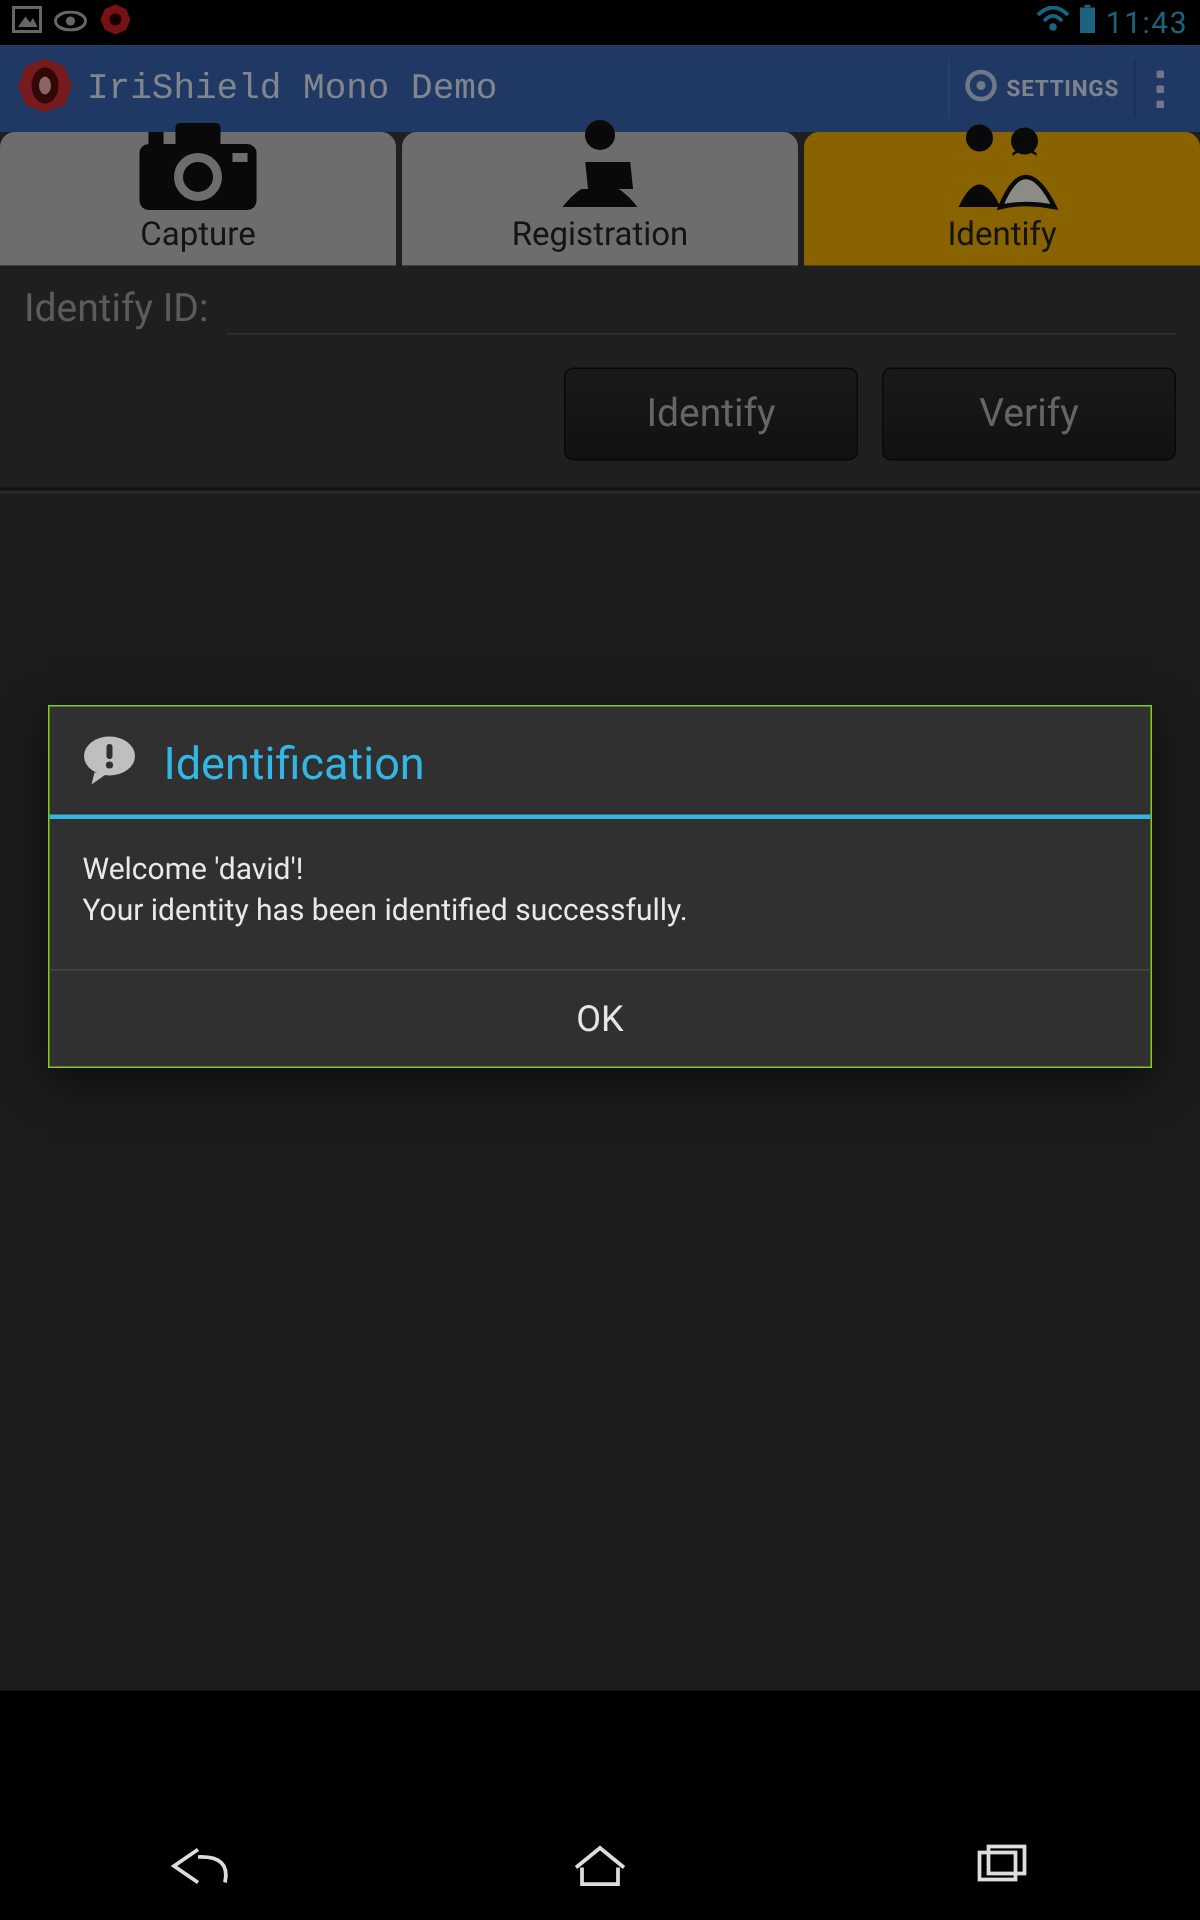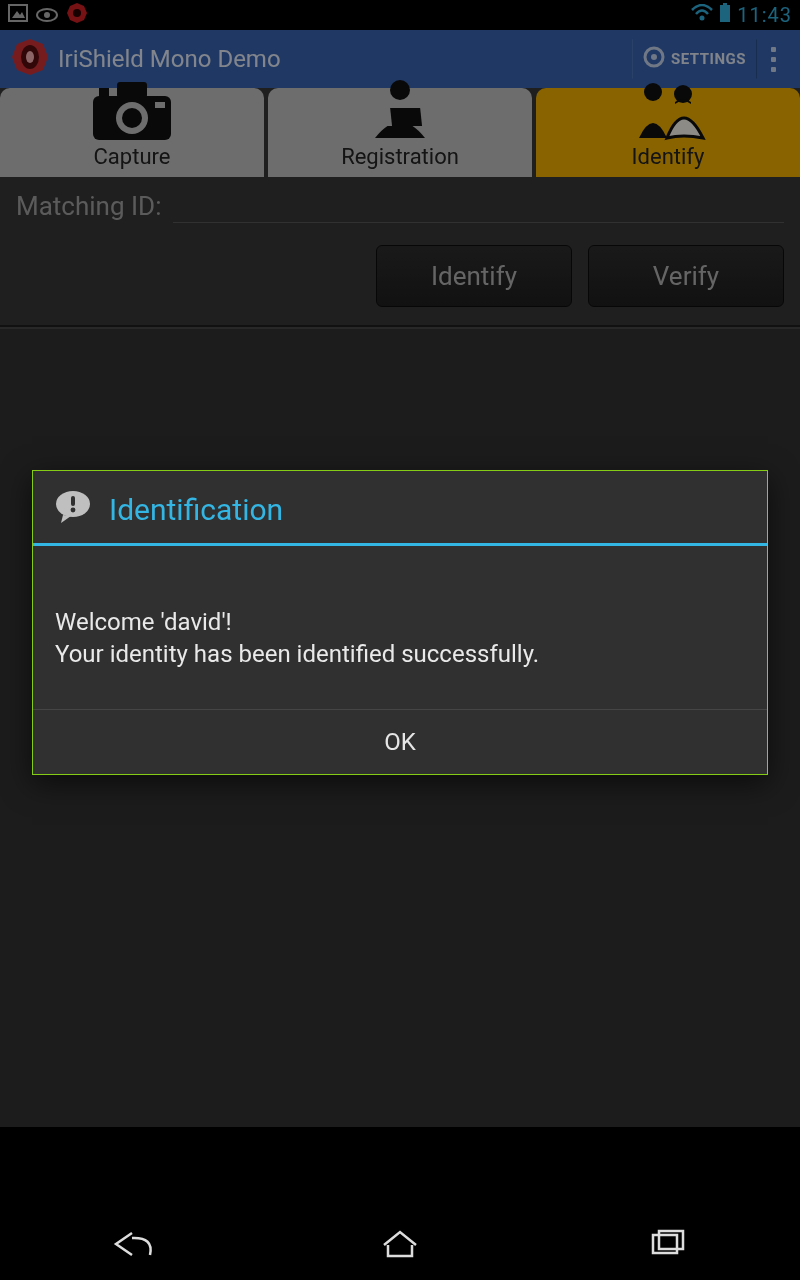--- a/index.html
+++ b/index.html
@@ -6,21 +6,21 @@
   html,body { width:800px; height:1280px; background:#000; overflow:hidden; }
 
   
   .statusbar { height:30px; background:#000; display:flex; align-items:center; padding:0 8px; color:#ccc; font-size:18px;justify-content:center; }
   .statusbar .left { display:flex; gap:8px; align-items:center; }
   .statusbar .right { margin-left:auto; display:flex; gap:6px; align-items:center; }
   .clock { color:#33b5e5; font-size:20px; letter-spacing:1px; }
 
   
   .actionbar { height:58px; background:#3b69b7; display:flex; align-items:center; padding:0 10px; }
-  .actionbar .title { color:#eef3ff; font-size:24px; margin-left:8px; }
+  .actionbar .title { color:#eef3ff; font-size:24px; margin-left:8px;font-family:Liberation Mono, monospace; }
   .actionbar .spacer { flex:1; }
   .settings { display:flex; align-items:center; gap:6px; padding:6px 10px; border:1px solid rgba(0,0,0,0); border-right:1px solid rgba(0,0,0,.2); border-left:1px solid rgba(255,255,255,.1);}
   .settings-label { color:#e8eefb; font-weight:bold; font-size:15px; letter-spacing:.5px;}
   .overflow { display:flex; flex-direction:column; gap:5px; padding:8px 14px; }
   .overflow span { width:5px; height:5px; background:#cdd9f3; border-radius:1px; }
 
   
   .tabs { height:89px; display:flex; gap:4px; background:#3a3a3a; }
   .tab { flex:1; background:#c7c7c7; border-top-left-radius:10px; border-top-right-radius:10px; display:flex; flex-direction:column; align-items:center; justify-content:flex-end; padding-bottom:8px; }
   .tab.active { background:#f7b500; }
@@ -38,21 +38,21 @@
   
   .lower { background:#333333; height:800px; border-top:2px solid #4a4a4a; }
 
   
   .scrim { position:absolute; left:0; top:0; width:800px; height:1280px; background:rgba(0,0,0,.45); }
 
   
   .dialog { position:absolute; left:32px; top:470px; width:736px; background:#303030; border:1px solid #84cc16; box-shadow:0 8px 28px rgba(0,0,0,.6); }
   .dialog-header { display:flex; align-items:center; gap:16px; padding:18px 20px 14px; border-bottom:3px solid #34b6e4; }
   .dialog-title { color:#34b6e4; font-size:30px; }
-  .dialog-body { padding:20px 22px 38px; color:#e9e9e9; font-size:24px; line-height:1.35; border-bottom:1px solid #454545; white-space:pre-line;margin-top:40px;}
+  .dialog-body { padding:20px 22px 26px; color:#e9e9e9; font-size:20px; line-height:1.35; border-bottom:1px solid #454545; white-space:pre-line;}
   .dialog-actions { display:flex; }
   .dialog-ok { flex:1; text-align:center; padding:18px 0; color:#e6e6e6; font-size:24px; }
 
   
   .navbar { position:absolute; bottom:0; left:0; width:800px; height:72px; background:#000; display:flex; align-items:center; justify-content:space-around; }
   .navbtn { width:120px; height:48px; display:flex; align-items:center; justify-content:center; }
 
 </style>
 </head>
 <body>
@@ -156,21 +156,21 @@
           <path d="M42 60 Q58 20 78 60 Q58 56 42 60 Z" fill="#fffdf5" stroke="#111" stroke-width="3"></path>
           <path d="M50 26 Q58 20 66 26 L66 24 Q58 18 50 24 Z" fill="#111"></path>
         </svg>
     </div>
     <div class="tab-label">Identify</div>
   </div>
 </div>
 
 <div class="form">
   <div class="row1">
-    <div class="field-label">Matching ID:</div>
+    <div class="field-label">Identify ID:</div>
     <input class="enrollee-input" value="" style="">
   </div>
   <div class="btnrow">
     <div class="btn-dark">Identify</div>
     <div class="btn-dark">Verify</div>
   </div>
 </div>
 
 <div class="lower"></div>
 

